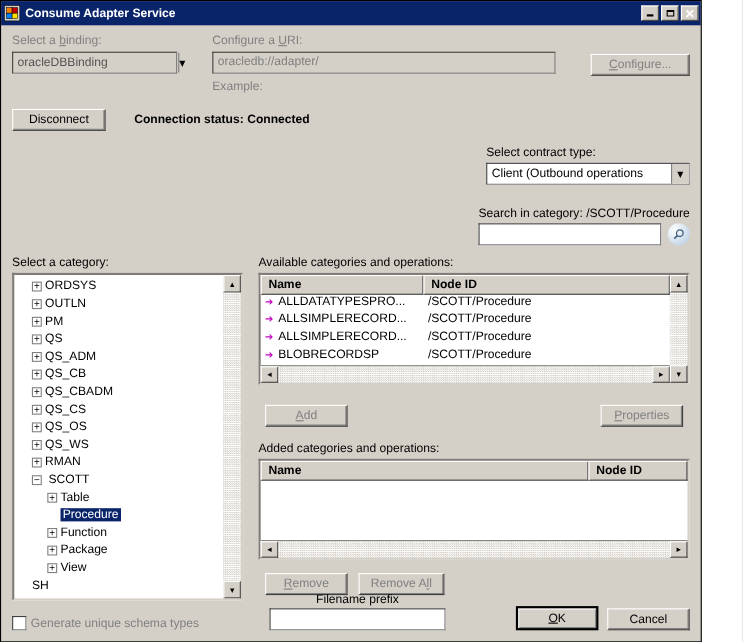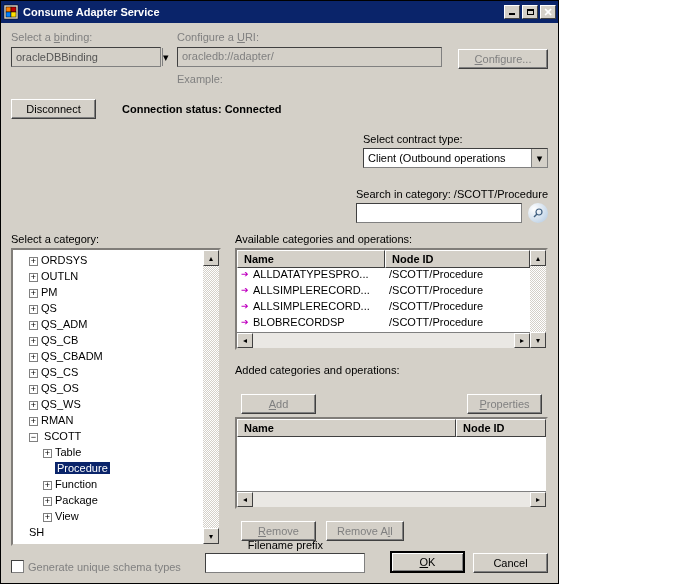--- a/index.html
+++ b/index.html
@@ -1,17 +1,17 @@
 <!DOCTYPE html>
 <html><head>
 <meta charset="utf-8">
 <style>
   * { box-sizing: border-box; font-family: "Tahoma", "MS Sans Serif", sans-serif; font-size: 11px; }
   body { margin:0; padding:0; background:#fff; }
-  .window { width:559px; height:584px; border:1px solid #000; background:#d4d0c8; display:flex; flex-direction:column; }
+  .window { width:638px; height:584px; border:1px solid #000; background:#d4d0c8; display:flex; flex-direction:column; }
   .titlebar { height:22px; background:#0a246a; color:#fff; display:flex; align-items:center; padding:0 2px; }
   .titlebar .icon { width:16px; height:16px; margin-right:4px; display:flex; align-items:center; justify-content:center; }
   .titlebar .title { flex:1; font-weight:bold; }
   .titlebar-btns { display:flex; gap:0; }
   .titlebar-btns div { width:16px; height:14px; background:#d4d0c8; border:1px solid #fff; border-right-color:#404040; border-bottom-color:#404040; margin-left:2px; display:flex; align-items:center; justify-content:center; font-size:9px; font-family:Arial; }
   .client { flex:1; padding:8px 10px 6px 10px; position:relative; }
   .lbl-dis { color:#808080; }
   .underline { text-decoration:underline; }
 
   .textbox { background:#fff; border:1px solid #808080; border-top-color:#404040; border-left-color:#404040; height:20px; padding:2px 4px; }
@@ -76,21 +76,21 @@
           <span style="border:1px solid #000;border-top-width:2px;width:7px;height:6px;display:block;"></span>
         </div>
       <div>
           <b>✕</b>
         </div>
     </div>
   </div>
 
   <div class="client">
 
-    <div style="display:flex; gap:16px; align-items:flex-start;">
+    <div style="display:flex; gap:32px; align-items:flex-start;">
       <div style="width:150px;">
         <div class="lbl-dis">Select a <span class="underline">b</span>inding:</div>
         <div class="combo dis" style="margin-top:4px;">
           <input disabled="" value="oracleDBBinding" style="">
           <div class="btn">▾</div>
         </div>
       </div>
       <div style="flex:1;">
         <div class="lbl-dis">Configure a <span class="underline">U</span>RI:</div>
         <div class="textbox dis" style="margin-top:4px;">oracledb://adapter/</div>
@@ -223,26 +223,26 @@
               </div>
             </div>
             <div class="scroll-v">
               <div class="arr">▴</div>
               <div class="track"></div>
               <div class="arr">▾</div>
             </div>
           </div>
         </div>
 
-        <div style="margin-top:14px;">Added categories and operations:</div>
-
         <div style="display:flex; justify-content:space-between; margin-top:18px; padding:0 6px;">
           <div class="btn3d dis"><span class="underline">A</span>dd</div>
           <div class="btn3d dis"><span class="underline">P</span>roperties</div>
         </div>
+
+        <div style="margin-top:14px;">Added categories and operations:</div>
         <div class="listview" style="margin-top:3px;">
           <div class="lv-head">
             <div style="flex:1;">Name</div>
             <div style="width:90px;">Node ID</div>
           </div>
           <div class="lv-body" style="height:54px;"></div>
           <div class="scroll-h">
             <div class="arr">◂</div>
             <div class="track"></div>
             <div class="arr">▸</div>

